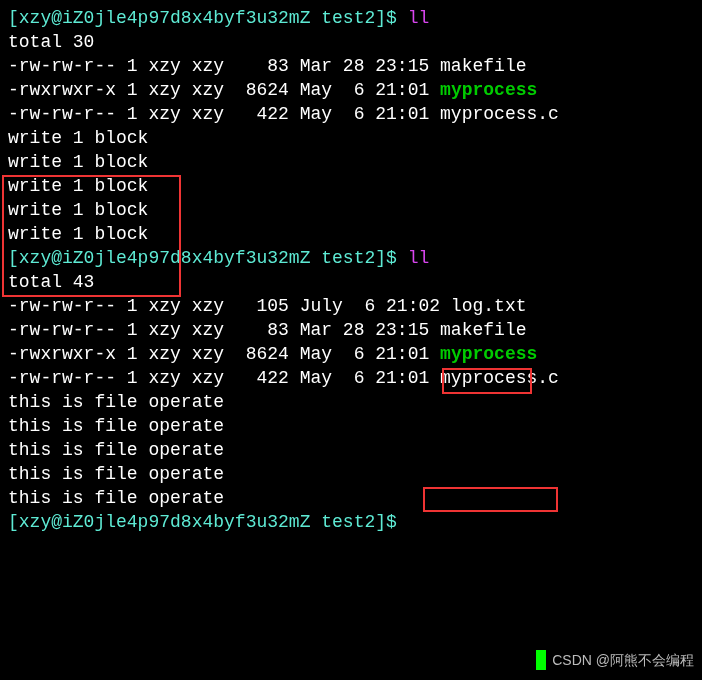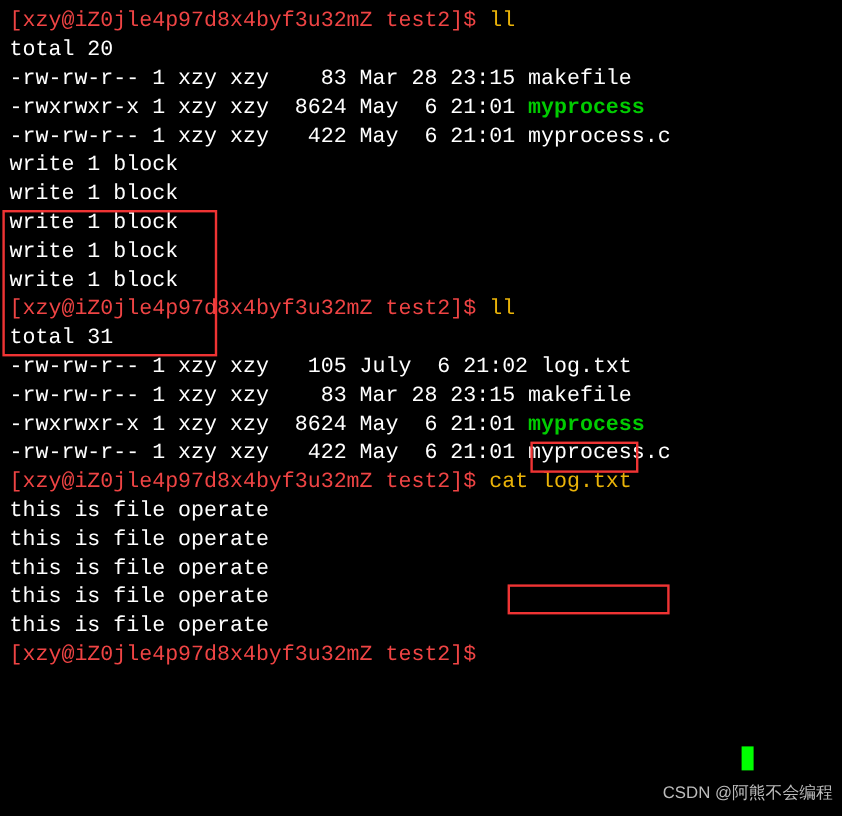--- a/index.html
+++ b/index.html
@@ -9,72 +9,70 @@
       font-family: "Courier New", Consolas, monospace;
       font-size: 18px;
       line-height: 24px;
       padding: 6px 8px;
       width: 702px;
       height: 680px;
       overflow: hidden;
       position: relative;
     }
     .line { white-space: pre; }
-    .user { color: #ef4444; }
+    .user { color: #5eead4; }
     .exec { color: #00cc00; font-weight: bold; }
-    .cmd { color: #eab308; }
+    .cmd { color: #d946ef; }
     .red-outline {
       position: absolute;
       border: 2px solid #ef3434;
       pointer-events: none;
     }
     .box1 { left: 2px; top: 175px; width: 179px; height: 122px; }
     .box2 { left: 442px; top: 368px; width: 90px; height: 26px; }
     .box3 { left: 423px; top: 487px; width: 135px; height: 25px; }
     .watermark {
       position: absolute;
       right: 8px;
       bottom: 8px;
       color: #bbbbbb;
       font-size: 14px;
       font-family: sans-serif;
       display: flex;
       align-items: center;
       gap: 6px;
-      flex-direction: column;
     }
     .cursor-block {
       display: inline-block;
       width: 10px;
       height: 20px;
       background: #00ff00;
       vertical-align: text-bottom;
     }
   </style>
 </head>
 <body>
 
 <div id="term">
     <div class="line"><span class="user">[xzy@iZ0jle4p97d8x4byf3u32mZ test2]$ </span><span class="cmd">ll</span></div>
-    <div class="line">total 20</div>
+    <div class="line">total 30</div>
     <div class="line">-rw-rw-r-- 1 xzy xzy    83 Mar 28 23:15 makefile</div>
     <div class="line">-rwxrwxr-x 1 xzy xzy  8624 May  6 21:01 <span class="exec">myprocess</span></div>
     <div class="line">-rw-rw-r-- 1 xzy xzy   422 May  6 21:01 myprocess.c</div>
     <div class="line">write 1 block</div>
     <div class="line">write 1 block</div>
     <div class="line">write 1 block</div>
     <div class="line">write 1 block</div>
     <div class="line">write 1 block</div>
     <div class="line"><span class="user">[xzy@iZ0jle4p97d8x4byf3u32mZ test2]$ </span><span class="cmd">ll</span></div>
-    <div class="line">total 31</div>
+    <div class="line">total 43</div>
     <div class="line">-rw-rw-r-- 1 xzy xzy   105 July  6 21:02 log.txt</div>
     <div class="line">-rw-rw-r-- 1 xzy xzy    83 Mar 28 23:15 makefile</div>
     <div class="line">-rwxrwxr-x 1 xzy xzy  8624 May  6 21:01 <span class="exec">myprocess</span></div>
     <div class="line">-rw-rw-r-- 1 xzy xzy   422 May  6 21:01 myprocess.c</div>
-    <div class="line"><span class="user">[xzy@iZ0jle4p97d8x4byf3u32mZ test2]$ </span><span class="cmd">cat log.txt</span></div>
     <div class="line">this is file operate</div>
     <div class="line">this is file operate</div>
     <div class="line">this is file operate</div>
     <div class="line">this is file operate</div>
     <div class="line">this is file operate</div>
     <div class="line"><span class="user">[xzy@iZ0jle4p97d8x4byf3u32mZ test2]$ </span></div>
   </div>
 
 <div class="red-outline box1"></div>
 <div class="red-outline box2"></div>

